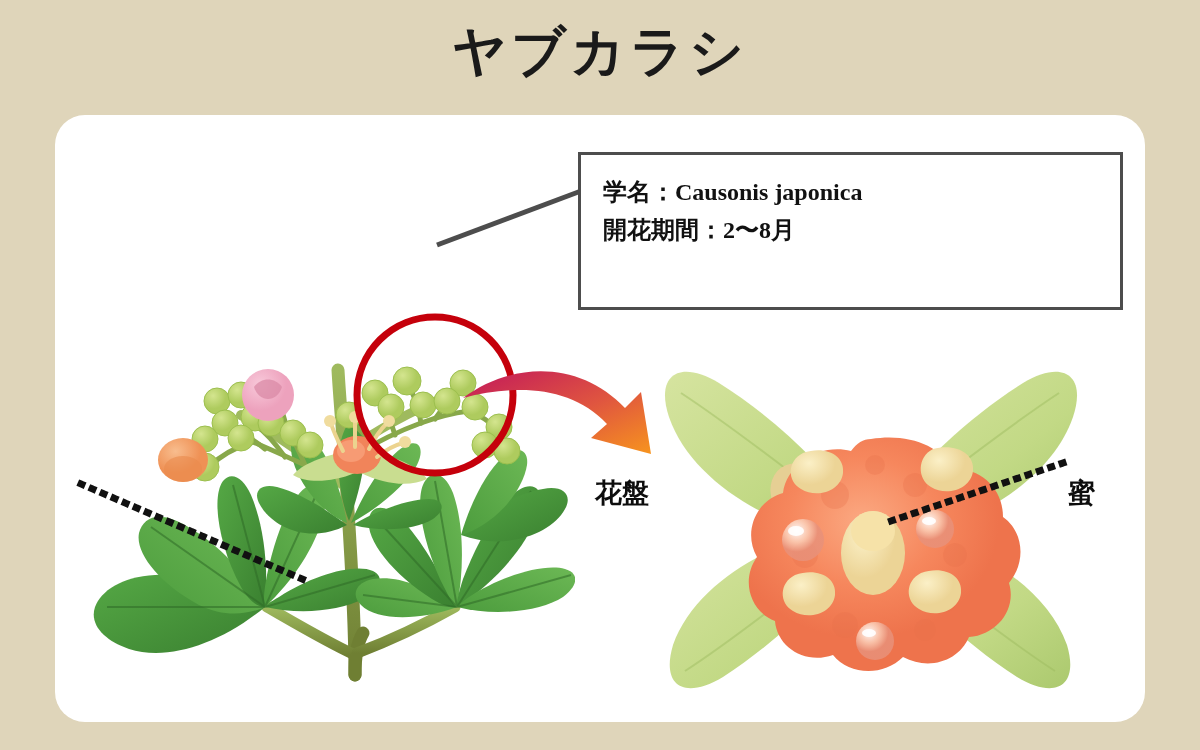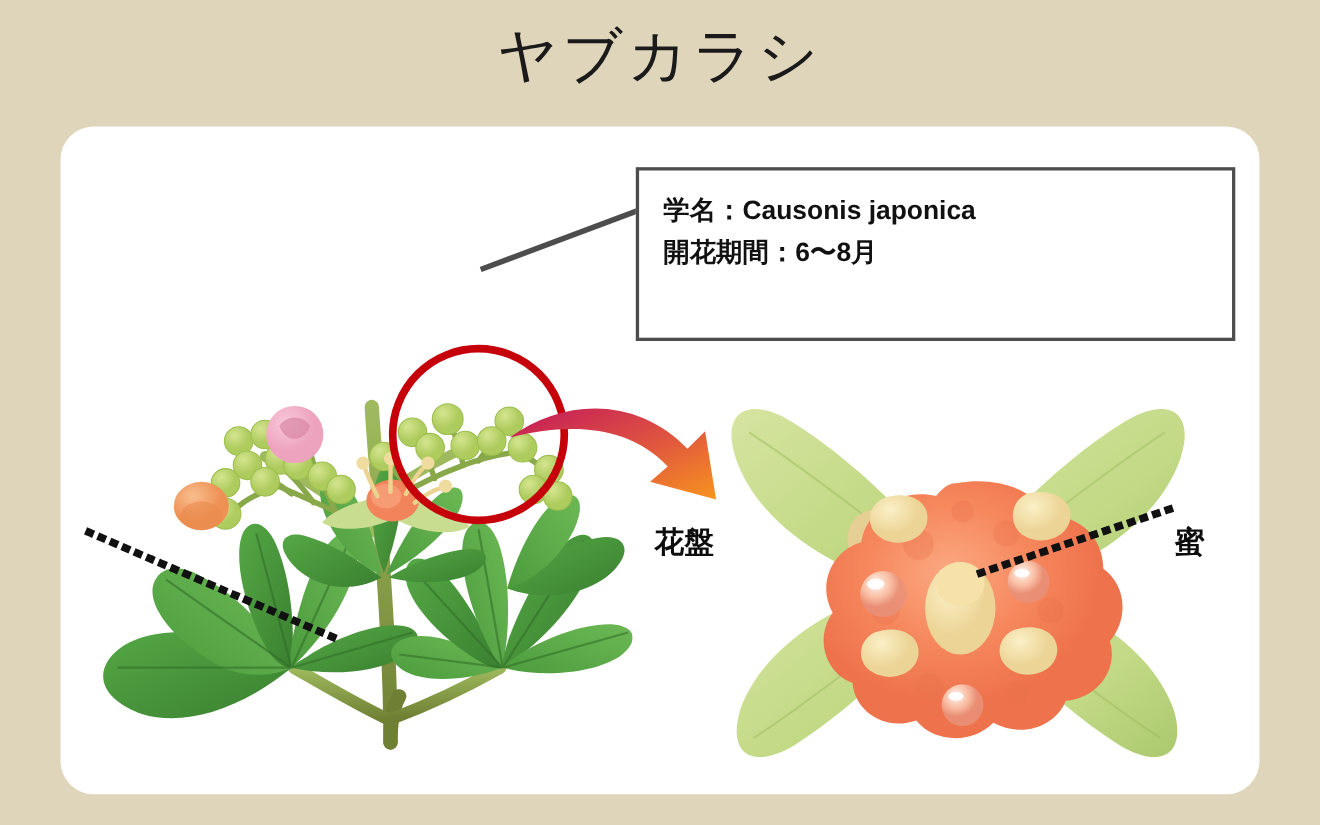--- a/index.html
+++ b/index.html
@@ -9,40 +9,41 @@
     font-family:"Liberation Sans","DejaVu Sans",sans-serif;
     overflow:hidden;
   }
   #stage{position:relative;width:1200px;height:750px;}
 
   
   #page-title{
     position:absolute;left:0;top:20px;width:1200px;
     text-align:center;
     font-size:54px;line-height:62px;
-    font-weight:400;color:#1a1a1a;
+    font-weight:700;color:#1a1a1a;
     letter-spacing:4px;
     white-space:pre;
   }
 
   
   #card{
     position:absolute;left:55px;top:115px;
     width:1090px;height:607px;
     background:#ffffff;border-radius:30px;
   }
 
   
   #info-box{
     position:absolute;left:523px;top:37px;
     width:545px;height:158px;
     border:3px solid #4d4d4d;
     background:#ffffff;
     box-sizing:border-box;
     padding:18px 0 0 22px;
+    font-family:Liberation Serif, serif;
   }
   #info-box .line{
     font-size:24px;line-height:38px;font-weight:700;color:#111;
     white-space:pre;
   }
   #leader-line{
     position:absolute;left:378px;top:72px;
     width:152px;height:62px;
     pointer-events:none;
   }
@@ -351,17 +352,17 @@
 
     <div class="callout-label" id="label-kaban">花盤</div>
     <div class="callout-label" id="label-mitsu">蜜</div>
 
     <svg id="leader-line" viewBox="0 0 152 62">
       <line x1="4" y1="58" x2="148" y2="4" stroke="#4d4d4d" stroke-width="5"></line>
     </svg>
 
     <div id="info-box">
       <div class="line">学名：Causonis japonica</div>
-      <div class="line">開花期間：6〜8月</div>
+      <div class="line">開花期間：2〜8月</div>
     </div>
 
   </div>
 </div>
 
 </body></html>

